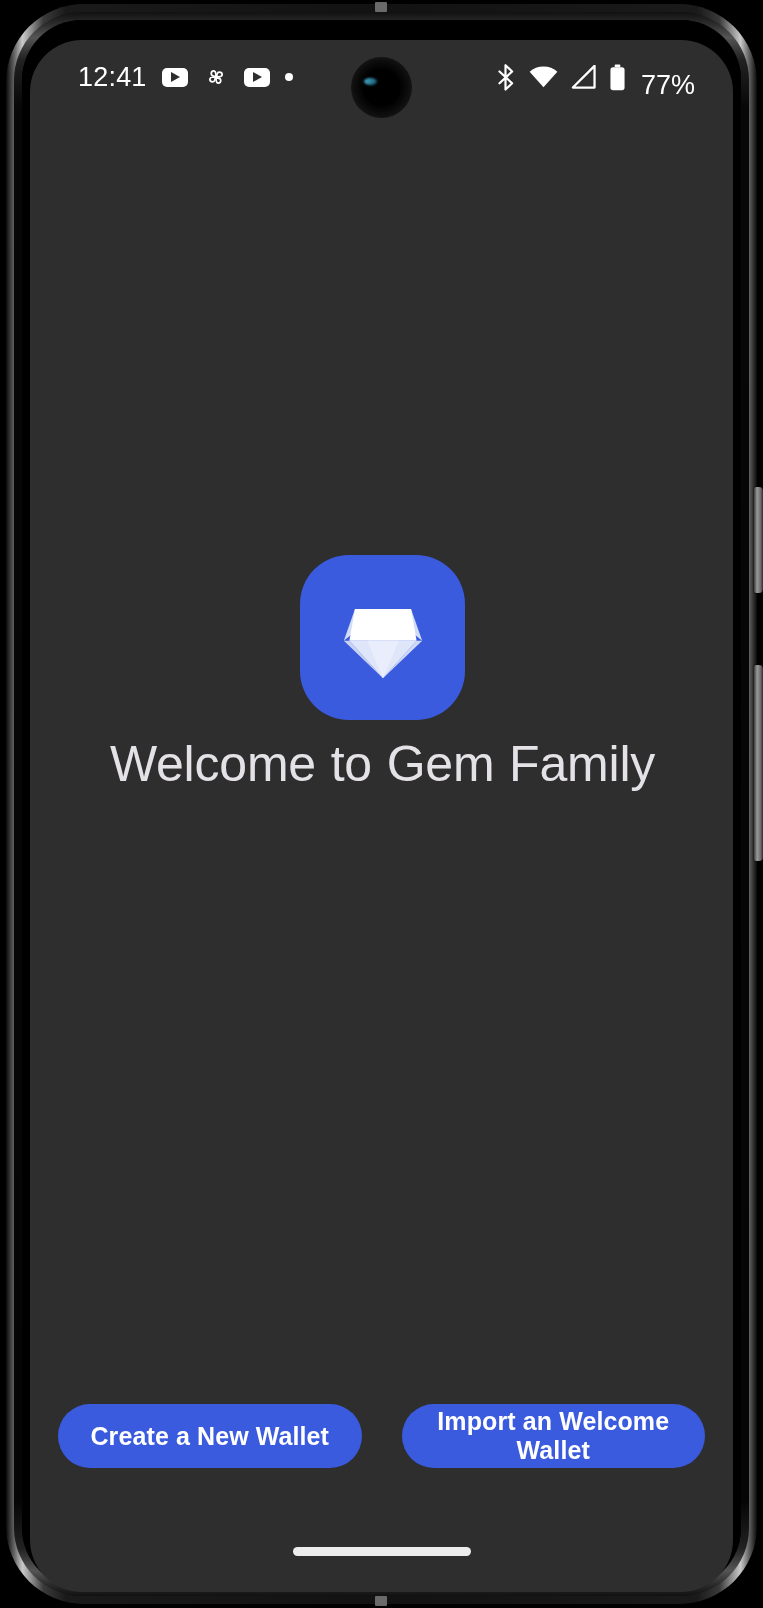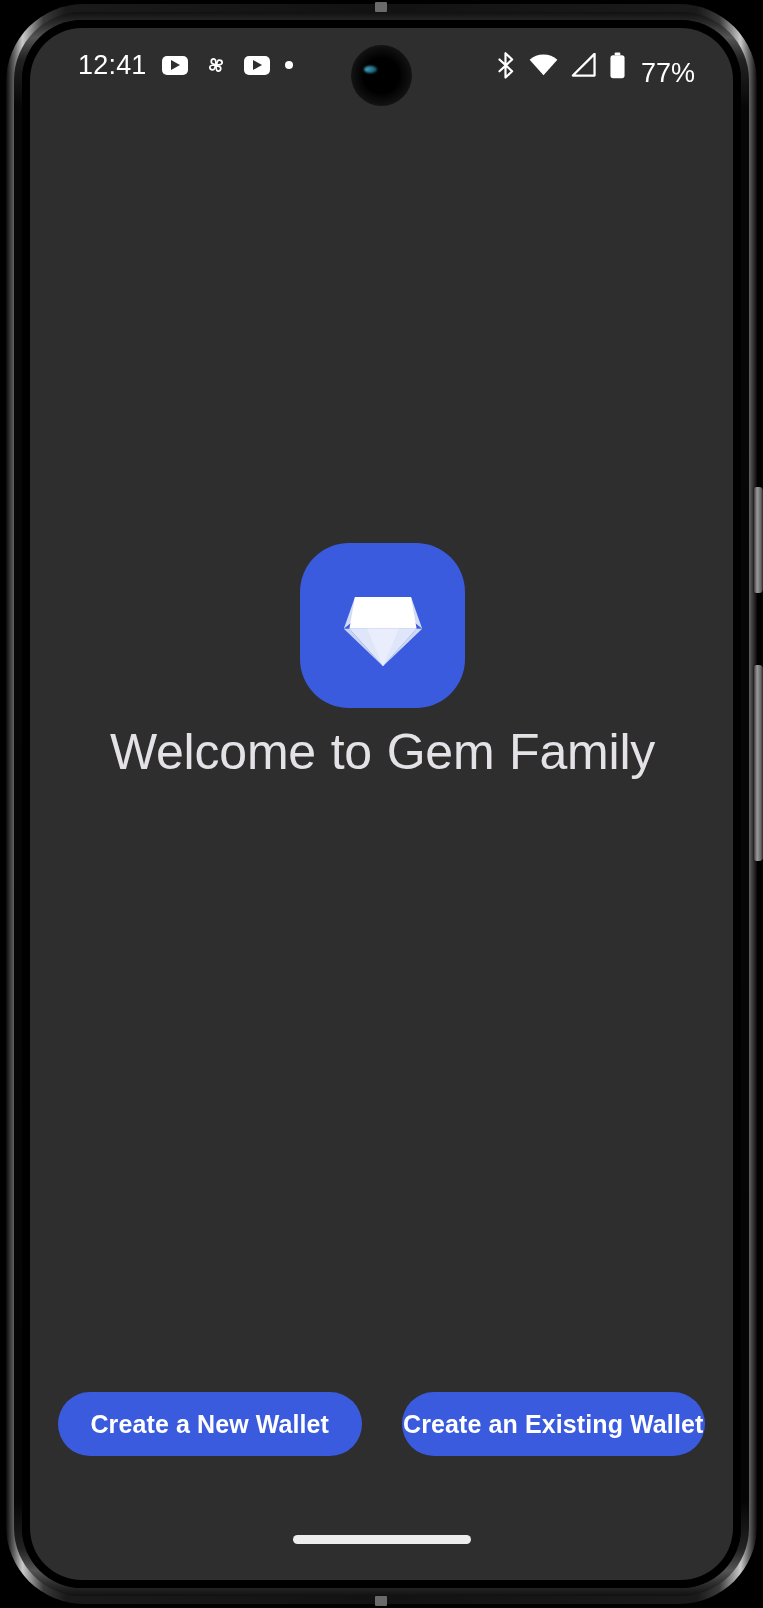--- a/index.html
+++ b/index.html
@@ -65,21 +65,21 @@
     border-radius:2px 4px 4px 2px;
     background:linear-gradient(90deg,#3d3d3d 0%,#9a9a9a 35%,#6a6a6a 75%,#2b2b2b 100%);
     box-shadow:0 0 2px #000;
   }
   .side-btn.power   { top:487px;  height:106px; }
   .side-btn.volume  { top:665px;  height:196px; }
 
   
   #screen{
     position:absolute;
-    left:30px; top:28px;
+    left:30px; top:40px;
     width:703px; height:1552px;
     border-radius:52px;
     background:#2e2e2e;
     overflow:hidden;
   }
 
   
   #status-bar{
     position:absolute; left:0; top:0;
     width:703px; height:74px;
@@ -311,20 +311,20 @@
 
             <polygon points="43,52 77,52 60,92" fill="#E9EDFC"></polygon>
           </svg>
         </div>
 
         <div id="welcome-title">Welcome to Gem Family</div>
       </div>
 
       <div id="actions">
         <button class="pill-button">Create a New Wallet</button>
-        <button class="pill-button">Create an Existing Wallet</button>
+        <button class="pill-button">Import an Welcome Wallet</button>
       </div>
 
       <div id="home-indicator"></div>
     </div>
 
   </div>
 </div>
 
 </body></html>

